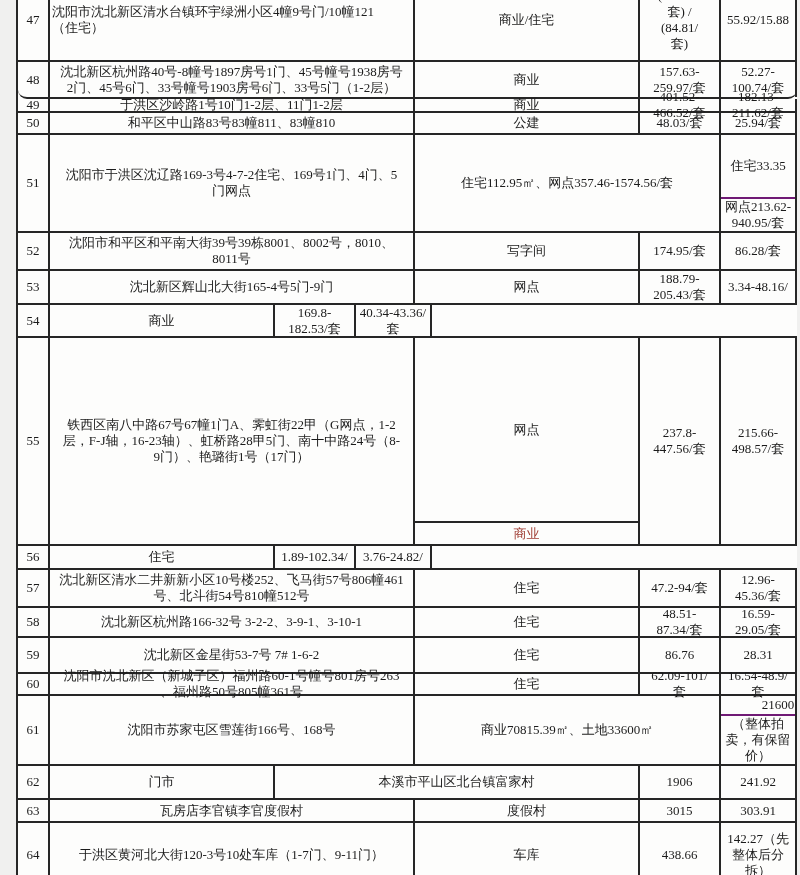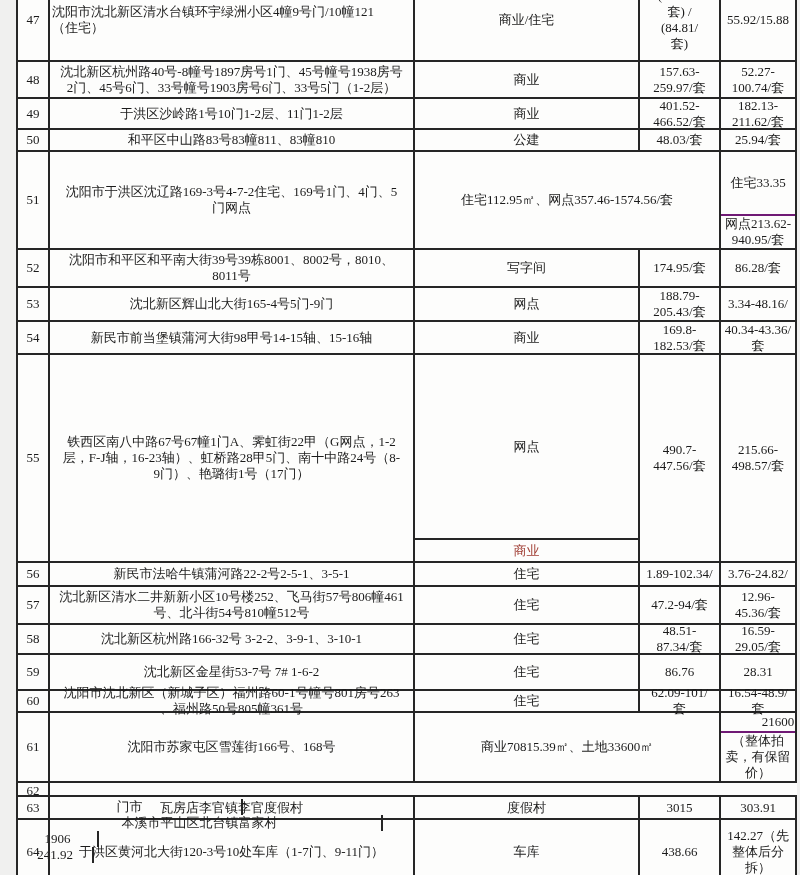--- a/index.html
+++ b/index.html
@@ -57,31 +57,31 @@
         <div class="cell c0 num">47</div>
         <div class="cell c1 left">沈阳市沈北新区清水台镇环宇绿洲小区4幢9号门/10幢121
 （住宅）</div>
         <div class="cell c2">商业/住宅</div>
         <div class="cell c3 num">(194.19/
 套) /
 (84.81/
 套)</div>
         <div class="cell c4 num">55.92/15.88</div>
       </div>
-      <div class="row" style="height: 37px;">
+      <div class="row" style="height: 37px; border-radius: 9px;">
         <div class="cell c0 num">48</div>
         <div class="cell c1">沈北新区杭州路40号-8幢号1897房号1门、45号幢号1938房号
 2门、45号6门、33号幢号1903房号6门、33号5门（1-2层）</div>
         <div class="cell c2">商业</div>
         <div class="cell c3 num">157.63-
 259.97/套</div>
         <div class="cell c4 num">52.27-
 100.74/套</div>
       </div>
-      <div class="row" style="height: 31px;">
+      <div class="row" style="height: 14px;">
         <div class="cell c0 num">49</div>
         <div class="cell c1">于洪区沙岭路1号10门1-2层、11门1-2层</div>
         <div class="cell c2">商业</div>
         <div class="cell c3 num">401.52-
 466.52/套</div>
         <div class="cell c4 num">182.13-
 211.62/套</div>
       </div>
       <div class="row" style="height: 22px;">
         <div class="cell c0 num">50</div>
@@ -109,41 +109,39 @@
       <div class="row" style="height: 34px;">
         <div class="cell c0 num">53</div>
         <div class="cell c1">沈北新区辉山北大街165-4号5门-9门</div>
         <div class="cell c2">网点</div>
         <div class="cell c3 num">188.79-
 205.43/套</div>
         <div class="cell c4 num">3.34-48.16/</div>
       </div>
       <div class="row" style="height: 33px;">
         <div class="cell c0 num">54</div>
-        <div class="cell c1">新民市前当堡镇蒲河大街98甲号14-15轴、15-16轴</div>
         <div class="cell c2">商业</div>
         <div class="cell c3 num">169.8-
 182.53/套</div>
         <div class="cell c4 num">40.34-43.36/
 套</div>
       </div>
       <div class="row" style="height: 208px;">
         <div class="cell c0 num">55</div>
         <div class="cell c1">铁西区南八中路67号67幢1门A、霁虹街22甲（G网点，1-2
 层，F-J轴，16-23轴）、虹桥路28甲5门、南十中路24号（8-
 9门）、艳璐街1号（17门）</div>
         <div class="cell c2 vsplit"><div class="sub sub-bot">网点</div><div class="sub sub-top red" style="border-bottom: none; border-top: 2px solid rgb(38, 38, 38); height: 23px;">商业</div></div>
-        <div class="cell c3 num">490.7-
+        <div class="cell c3 num">237.8-
 447.56/套</div>
         <div class="cell c4 num">215.66-
 498.57/套</div>
       </div>
       <div class="row" style="height: 24px;">
         <div class="cell c0 num">56</div>
-        <div class="cell c1">新民市法哈牛镇蒲河路22-2号2-5-1、3-5-1</div>
         <div class="cell c2">住宅</div>
         <div class="cell c3 num">1.89-102.34/</div>
         <div class="cell c4 num">3.76-24.82/</div>
       </div>
       <div class="row" style="height: 38px;">
         <div class="cell c0 num">57</div>
         <div class="cell c1">沈北新区清水二井新新小区10号楼252、飞马街57号806幢461
 号、北斗街54号810幢512号</div>
         <div class="cell c2">住宅</div>
         <div class="cell c3 num">47.2-94/套</div>
@@ -177,21 +175,21 @@
 套</div>
       </div>
       <div class="row" style="height: 70px;">
         <div class="cell c0 num">61</div>
         <div class="cell c1">沈阳市苏家屯区雪莲街166号、168号</div>
         <div class="cell cm">商业70815.39㎡、土地33600㎡</div>
         <div class="cell c4 vsplit"><div class="sub sub-top" style="height: 23px; padding-left: 40px;">21600</div><div class="sub sub-bot wrap">（整体拍
 卖，有保留
 价）</div></div>
       </div>
-      <div class="row" style="height: 14px; flex-direction: column;">
+      <div class="row" style="height: 34px;">
         <div class="cell c0 num">62</div>
         <div class="cell c2">门市</div>
         <div class="cell c1">本溪市平山区北台镇富家村</div>
         <div class="cell c3 num">1906</div>
         <div class="cell c4 num">241.92</div>
       </div>
       <div class="row" style="height: 23px;">
         <div class="cell c0 num">63</div>
         <div class="cell c1">瓦房店李官镇李官度假村</div>
         <div class="cell c2">度假村</div>

